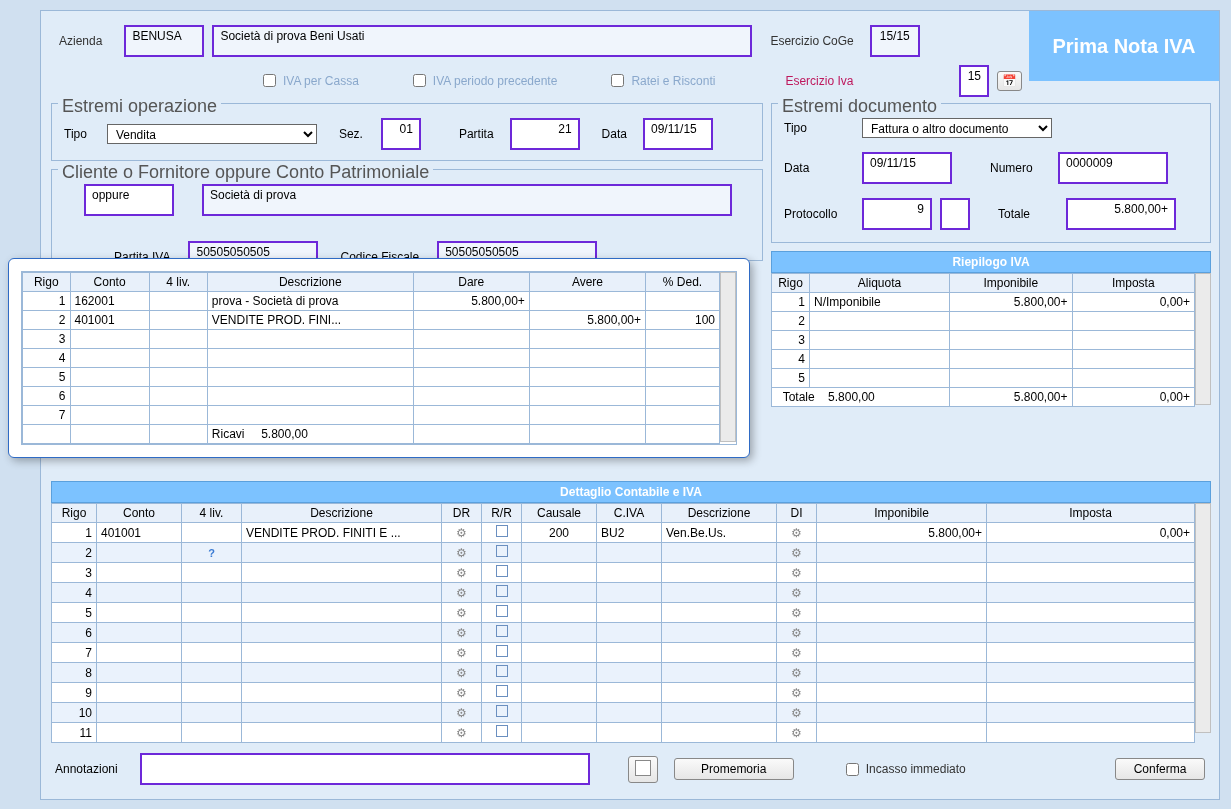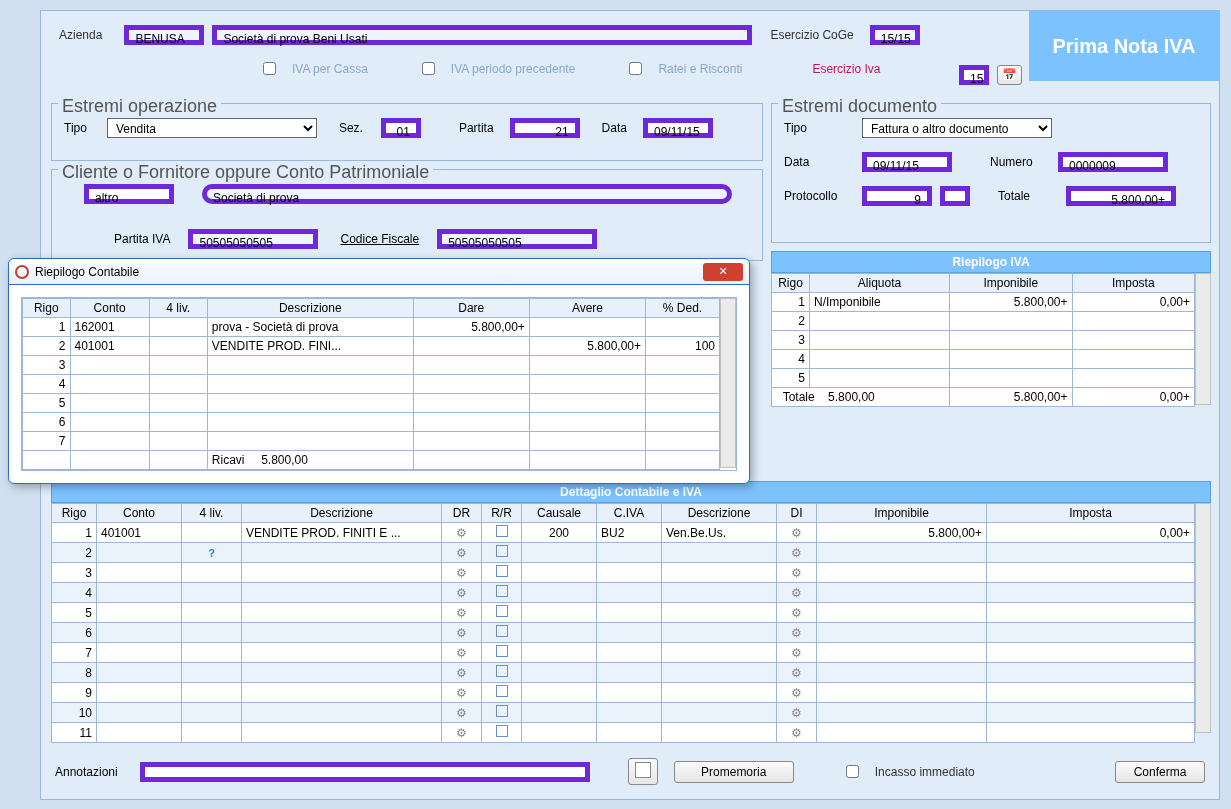--- a/index.html
+++ b/index.html
@@ -1,24 +1,24 @@
 <!DOCTYPE html>
 <html><head>
 <meta charset="utf-8">
 <style>
   * { box-sizing: border-box; font-family: Arial, sans-serif; font-size: 12px; }
   body { margin: 0; padding: 0; background: #d0e0f0; width: 1231px; height: 809px; position: relative; }
   .main-panel { position: absolute; left: 40px; top: 10px; width: 1180px; height: 790px; background: #e0ecf8; border: 1px solid #9bb8d8; }
   .title-badge { position: absolute; right: 0; top: 0; width: 190px; height: 70px; background: #7cc2ff; color: #fff; font-size: 20px; font-weight: bold; display: flex; align-items: center; justify-content: center; }
   .row { display: flex; align-items: center; gap: 8px; }
   .lbl { color: #333; }
-  .inp { background: #fff; border: 5px solid #6d28d9; padding: 2px 6px; height: 20px; }
+  .inp { background: #fff; border: 2px solid #6d28d9; padding: 2px 6px; height: 32px; }
   .inp-ro { background: #f0f5fc; }
   .sel { background: #fff; border: 1px solid #666; padding: 2px 4px; height: 20px; }
-  .chk { display: inline-flex; align-items: center; gap: 13px; color: #8aa8cc; }
+  .chk { display: inline-flex; align-items: center; gap: 4px; color: #8aa8cc; }
   .chk input { accent-color: #8aa8cc; }
   .group-lbl { color: #555; font-size: 18px; }
   .section-bar { background: #7cc2ff; color: #fff; text-align: center; font-weight: bold; padding: 3px 0; border: 1px solid #5aa0dd; }
   .tbl { border-collapse: collapse; width: 100%; background: #fff; table-layout: fixed; }
   .tbl th, .tbl td { border: 1px solid #9bb8d8; padding: 2px 4px; height: 18px; overflow: hidden; white-space: nowrap; }
   .tbl th { background: #e8f0fa; font-weight: normal; text-align: center; }
   .tbl td.num { text-align: right; }
   .tbl td.ctr { text-align: center; }
   .tbl tr.alt td { background: #eaf2fc; }
   .scrollbar { width: 16px; background: #ebebeb; border: 1px solid #c0c0c0; }
@@ -100,22 +100,22 @@
       <span class="inp" style="width:70px;text-align:right;">9</span>
       <span class="inp" style="width:30px;"></span>
       <span style="width:60px;margin-left:20px;">Totale</span>
       <span class="inp" style="width:110px;text-align:right;">5.800,00+</span>
     </div>
   </div>
 
   <div style="position:absolute; left:10px; top:158px; width:712px; height:92px; border:1px solid #9bb8d8; padding:8px 12px;">
     <span class="group-lbl" style="position:absolute;top:-8px;left:6px;background:#e0ecf8;padding:0 4px;">Cliente o Fornitore oppure Conto Patrimoniale</span>
     <div class="row" style="margin-top:6px; padding-left:20px;">
-      <span class="inp" style="width:90px;">altro</span>
-      <span class="inp inp-ro" style="width:530px;margin-left:20px;border-radius:10px;">Società di prova</span>
+      <span class="inp" style="width:90px;">oppure</span>
+      <span class="inp inp-ro" style="width:530px;margin-left:20px;">Società di prova</span>
     </div>
     <div class="row" style="margin-top:25px; padding-left:50px;">
       <span>Partita IVA</span>
       <span class="inp inp-ro" style="width:130px;margin-left:10px;">50505050505</span>
       <span style="margin-left:14px;text-decoration:underline;">Codice Fiscale</span>
       <span class="inp inp-ro" style="width:160px;margin-left:10px;">50505050505</span>
     </div>
   </div>
 
   <div style="position:absolute; left:730px; top:240px; width:440px;">
@@ -376,25 +376,20 @@
     <button class="btn" style="margin-left:8px;width:120px;">Promemoria</button>
     <label class="chk" style="color:#333;margin-left:40px;">
         <input type="checkbox" style="">
         <span>Incasso immediato</span>
       </label>
     <button class="btn" style="margin-left:auto;width:90px;">Conferma</button>
   </div>
 </div>
 
 <div class="modal">
-  <div class="modal-titlebar">
-    <span style="width:14px;height:14px;border:2px solid #c04030;border-radius:50%;margin-right:6px;"></span>
-    <span class="modal-title">Riepilogo Contabile</span>
-    <span class="modal-close">✕</span>
-  </div>
   <div class="modal-body">
     <div style="display:flex;border:1px solid #9bb8d8;">
       <table class="tbl" id="tbl-modal" style="flex:1;">
         <colgroup>
             <col style="width:45px">
             <col style="width:75px">
             <col style="width:55px">
             <col style="width:195px">
             <col style="width:110px">
             <col style="width:110px">

